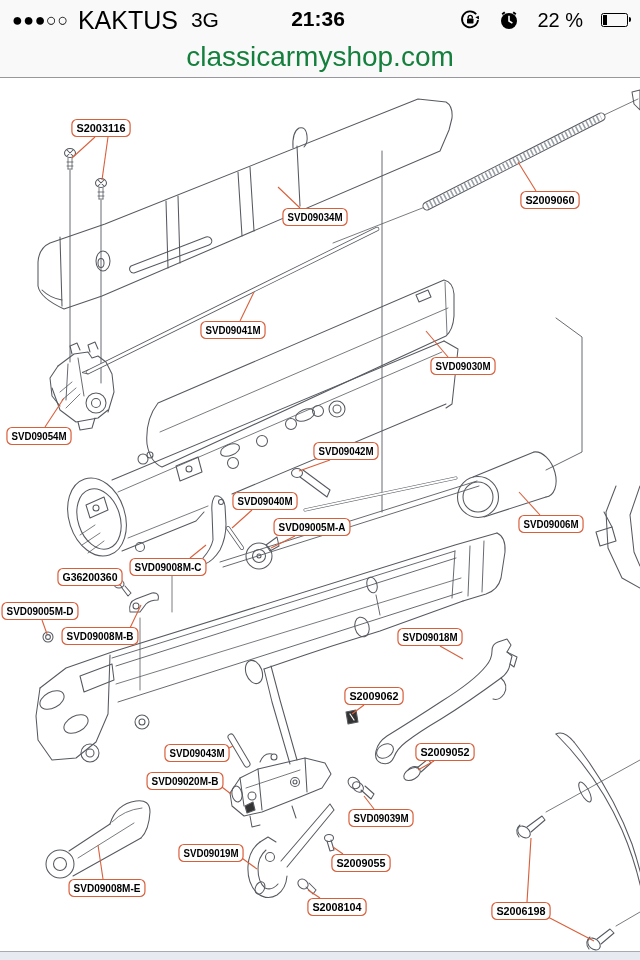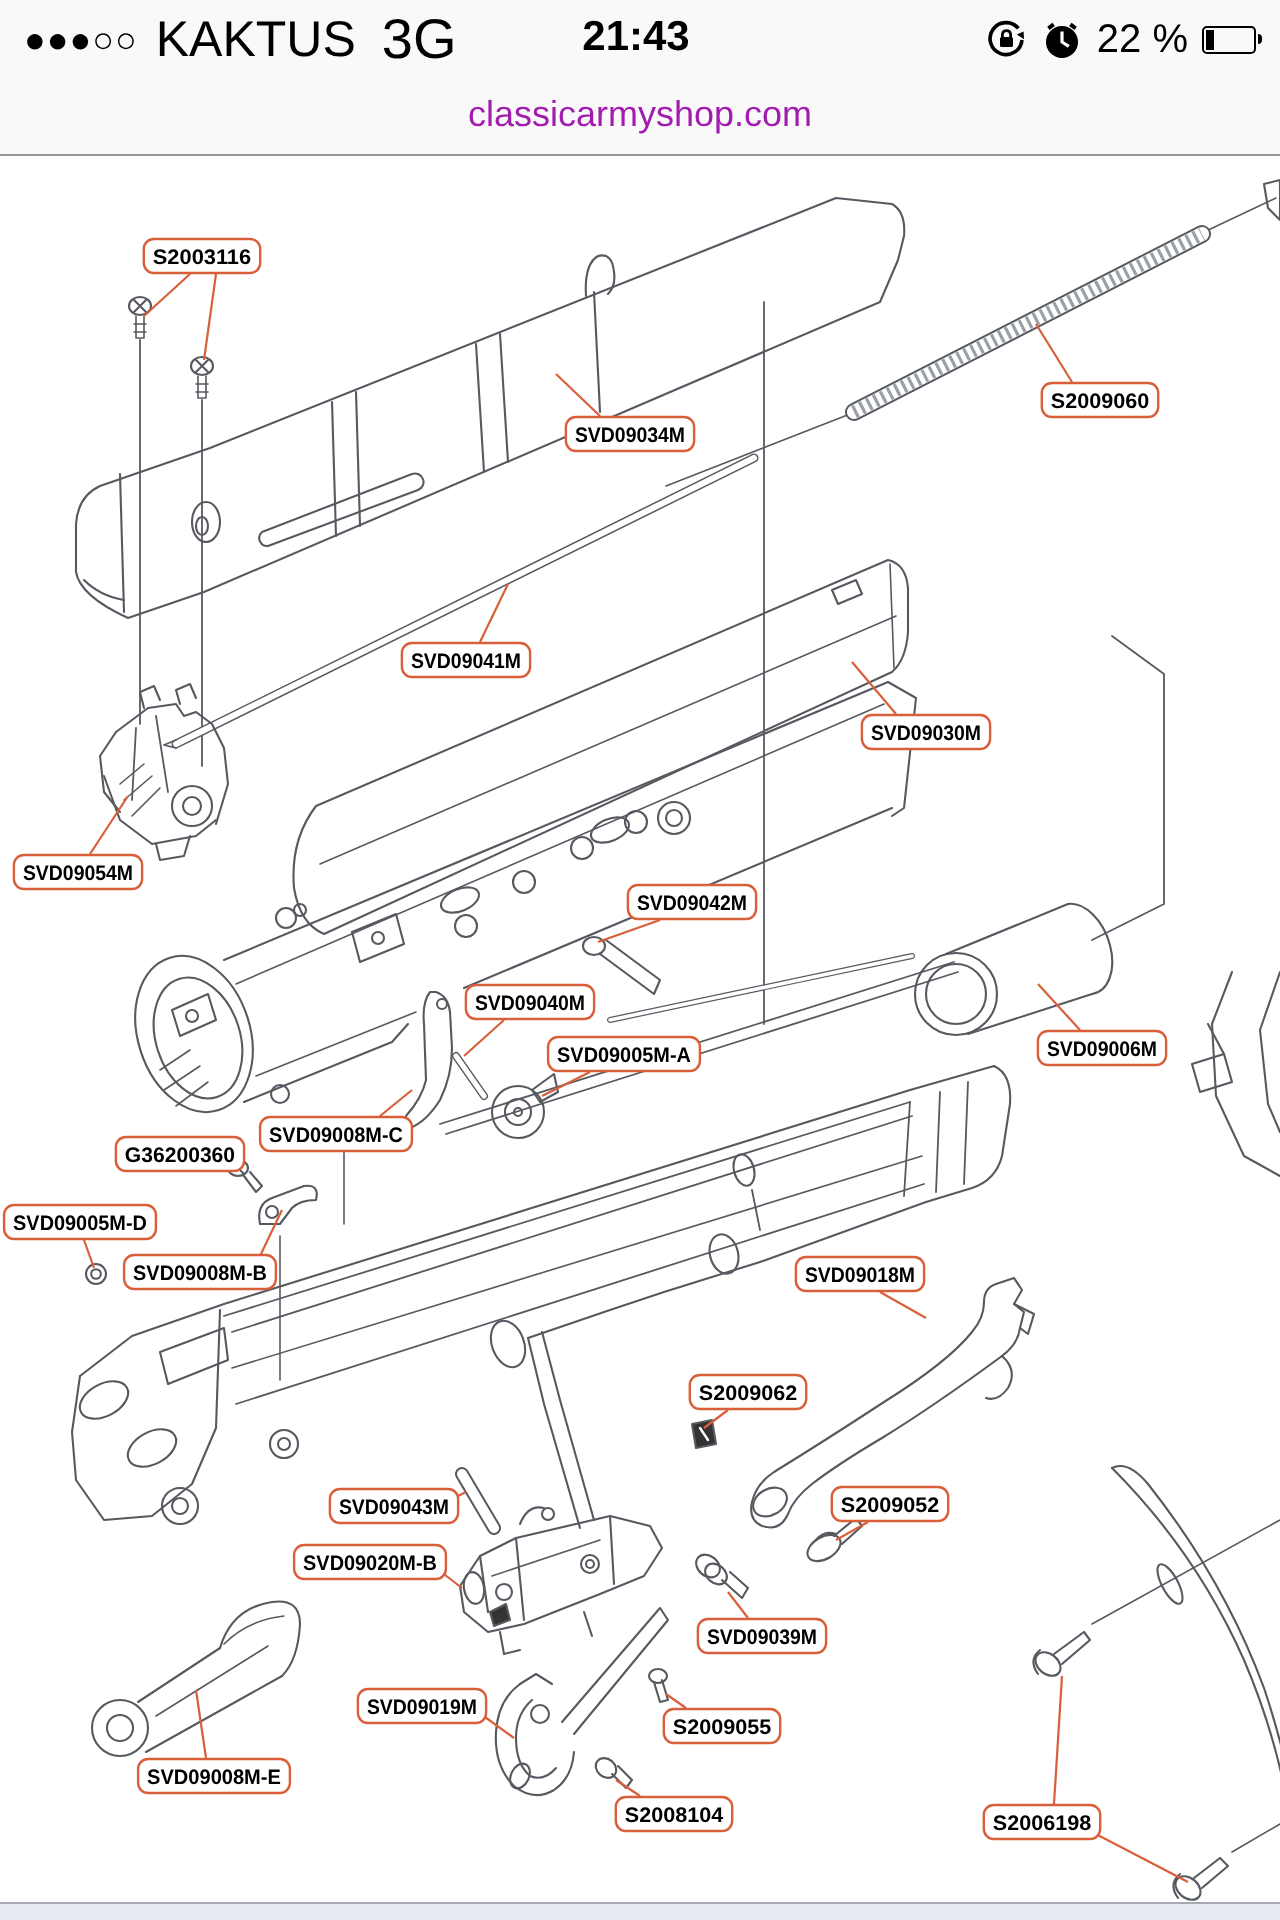--- a/index.html
+++ b/index.html
@@ -2,29 +2,29 @@
 <html><head>
 <meta charset="utf-8">
 <style>
   html,body{margin:0;padding:0;}
   .screen{position:relative;width:640px;height:960px;background:#fff;overflow:hidden;font-family:"Liberation Sans",sans-serif;}
   #dsvg{position:absolute;left:0;top:0;}
   .status-bar{position:absolute;left:0;top:0;width:640px;height:40px;background:#f9f9f9;color:#000;}
   .sb-left{position:absolute;left:12px;top:0;height:40px;display:flex;align-items:center;gap:9px;}
   .dots{font-size:18px;letter-spacing:0.5px;}
   .carrier{font-size:25px;}
-  .net{font-size:28px;margin-left:4px;}
+  .net{font-size:21px;margin-left:4px;}
   .sb-time{position:absolute;left:288px;top:7px;width:60px;text-align:center;font-size:21px;font-weight:bold;}
-  .sb-right{position:absolute;right:12px;top:0;height:40px;display:flex;align-items:center;gap:7px;}
+  .sb-right{position:absolute;right:12px;top:0;height:40px;display:flex;align-items:center;gap:18px;}
   .bp{font-size:20px;}
   .batt{position:relative;width:25px;height:12px;border:1.5px solid #000;border-radius:2.5px;}
   .batt .fill{position:absolute;left:1px;top:1px;bottom:1px;width:4px;background:#000;}
   .batt .nub{position:absolute;right:-4px;top:3px;width:2.5px;height:5px;background:#000;border-radius:0 2px 2px 0;}
   .url-bar{position:absolute;left:0;top:40px;width:640px;height:37px;background:#f9f9f9;border-bottom:1px solid #97979c;text-align:center;}
-  .url-bar span{font-size:18px;color:#a21caf;line-height:34px;}
+  .url-bar span{font-size:28px;color:#15803d;line-height:34px;}
   .bottom-bar{position:absolute;left:0;top:951px;width:640px;height:9px;background:#e7ebf1;border-top:1px solid #a6aab2;}
 </style>
 </head>
 <body>
 
 <div class="screen">
 
 <svg id="dsvg" width="640" height="960" viewBox="0 0 640 960">
   <g id="art" fill="none" stroke="#565a60" stroke-width="1.05" stroke-linejoin="round" stroke-linecap="round">
 
@@ -424,21 +424,21 @@
         </g>
       </g>
 </svg>
 
 <div class="status-bar">
   <div class="sb-left">
     <span class="dots">●●●○○</span>
     <span class="carrier">KAKTUS</span>
     <span class="net">3G</span>
   </div>
-  <div class="sb-time">21:43</div>
+  <div class="sb-time">21:36</div>
   <div class="sb-right">
     <svg width="22" height="22" viewBox="0 0 22 22">
       <path d="M17.2,5.2 A8,8 0 1 0 19,11" fill="none" stroke="#000" stroke-width="1.8"></path>
       <path d="M19.8,6.8 L16.4,8.2 L20,10.6 Z" fill="#000" stroke="none"></path>
       <rect x="8" y="9.5" width="6.5" height="5" rx="0.8" fill="#000"></rect>
       <path d="M9.2,9.5 V8 A2.1,2.1 0 0 1 13.3,8 V9.5" fill="none" stroke="#000" stroke-width="1.4"></path>
     </svg>
     <svg width="20" height="21" viewBox="0 0 20 21">
       <circle cx="10" cy="11" r="8" fill="#000" stroke="none"></circle>
       <path d="M10,5.8 V11 L13.4,13.2" fill="none" stroke="#fff" stroke-width="1.6"></path>

